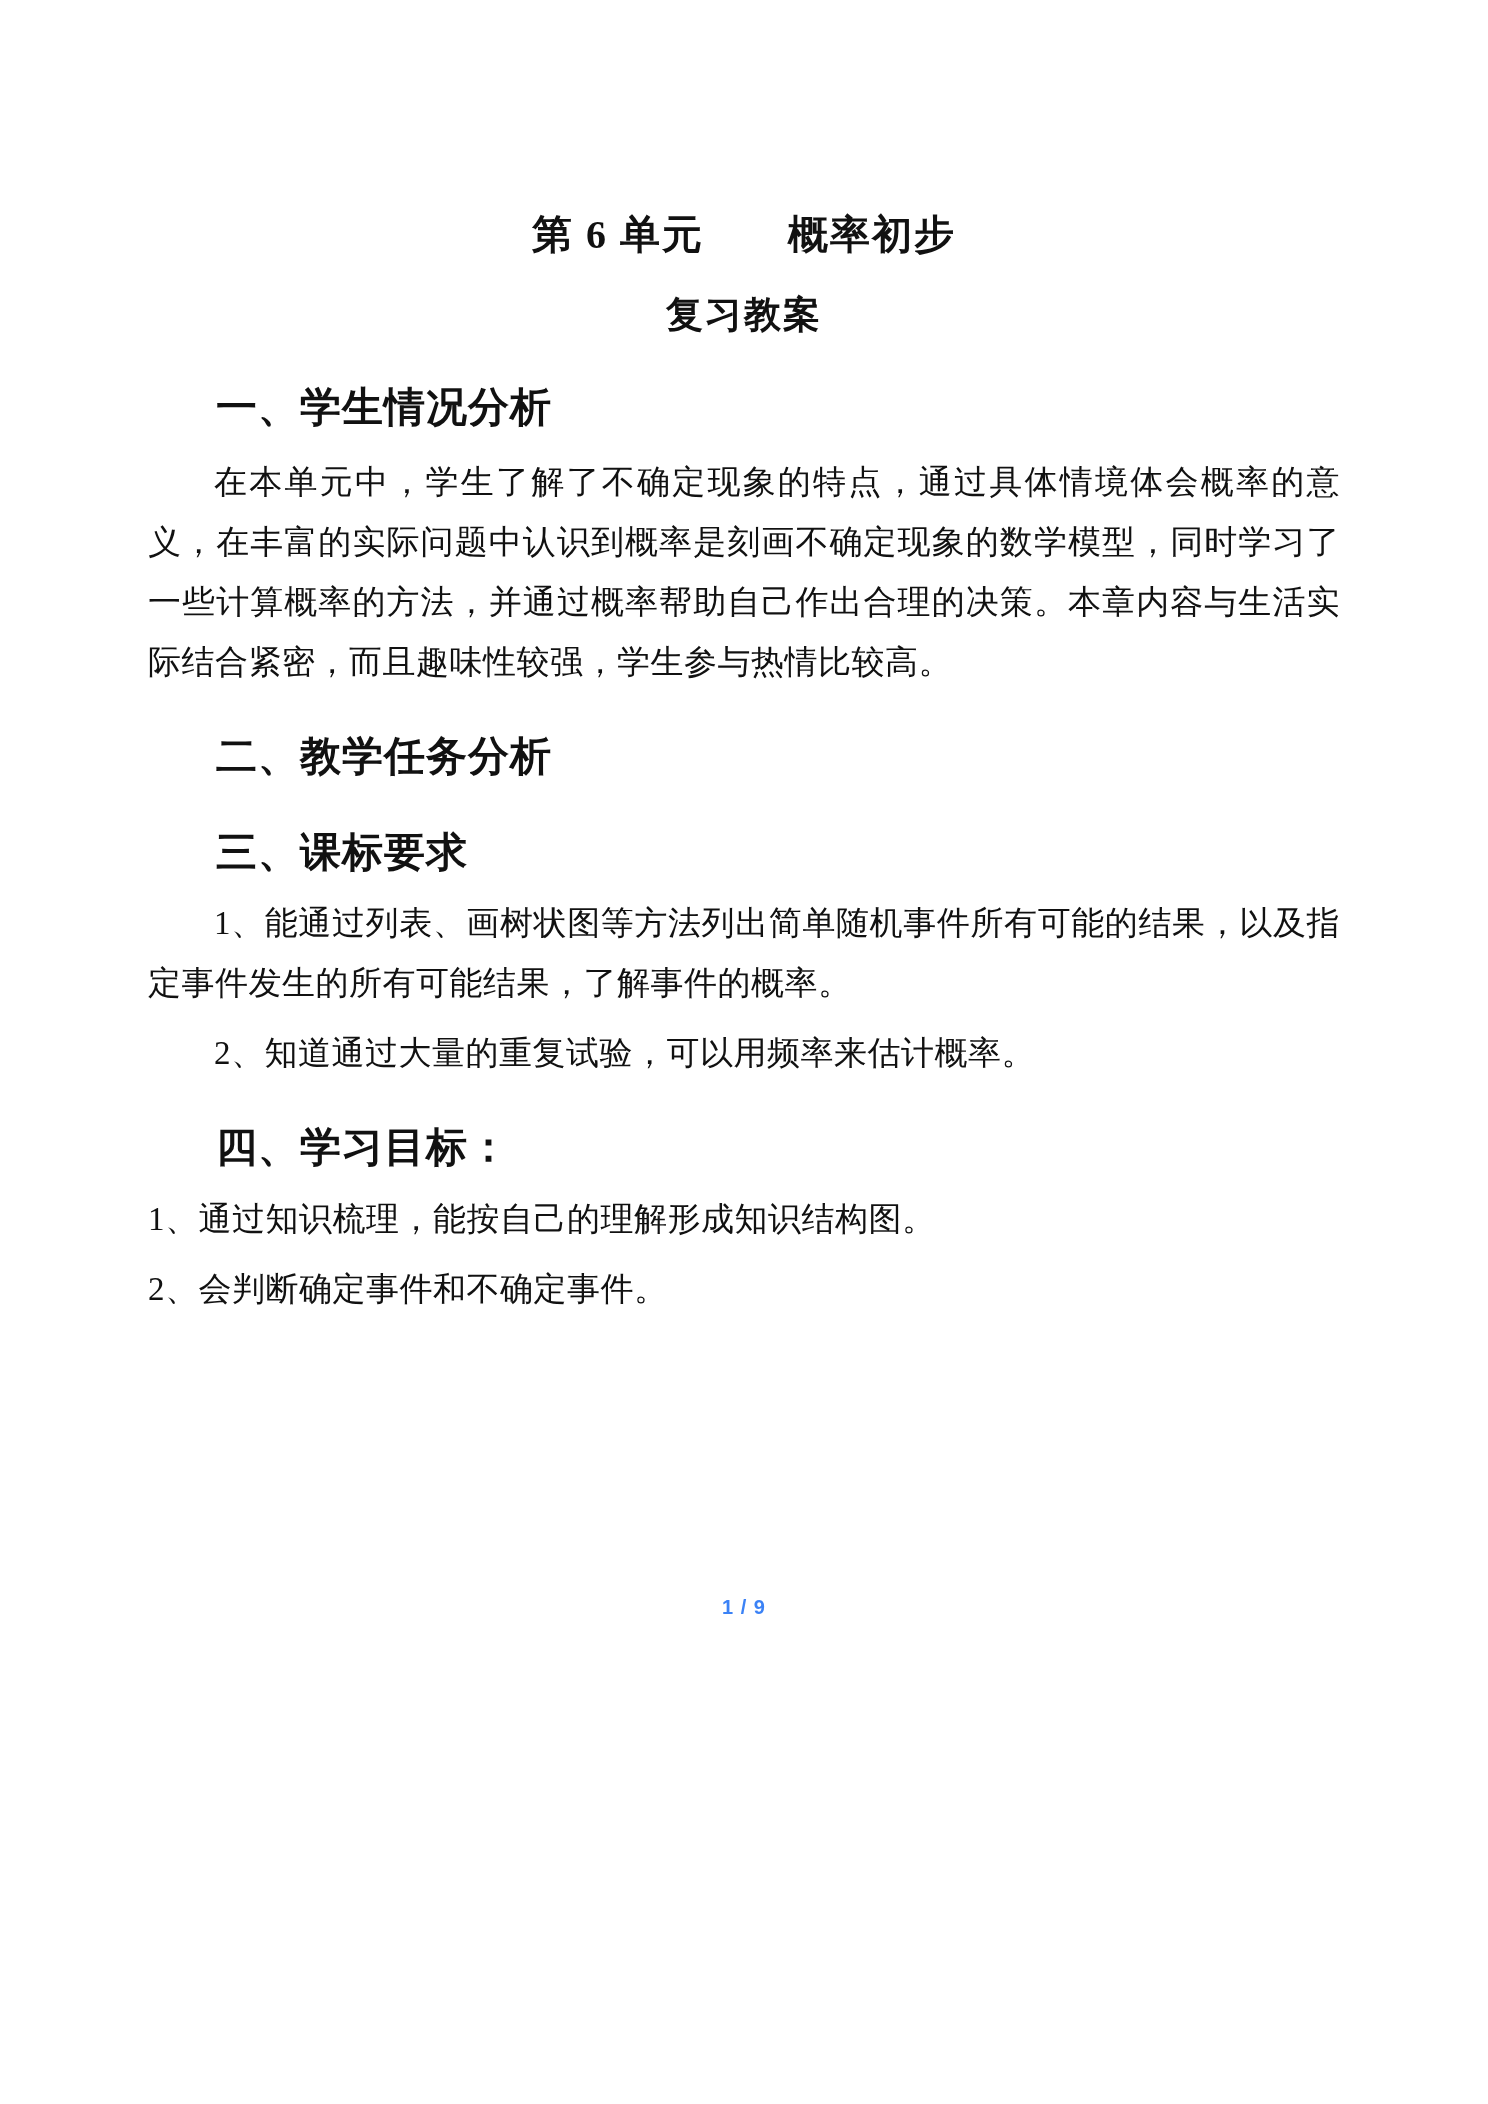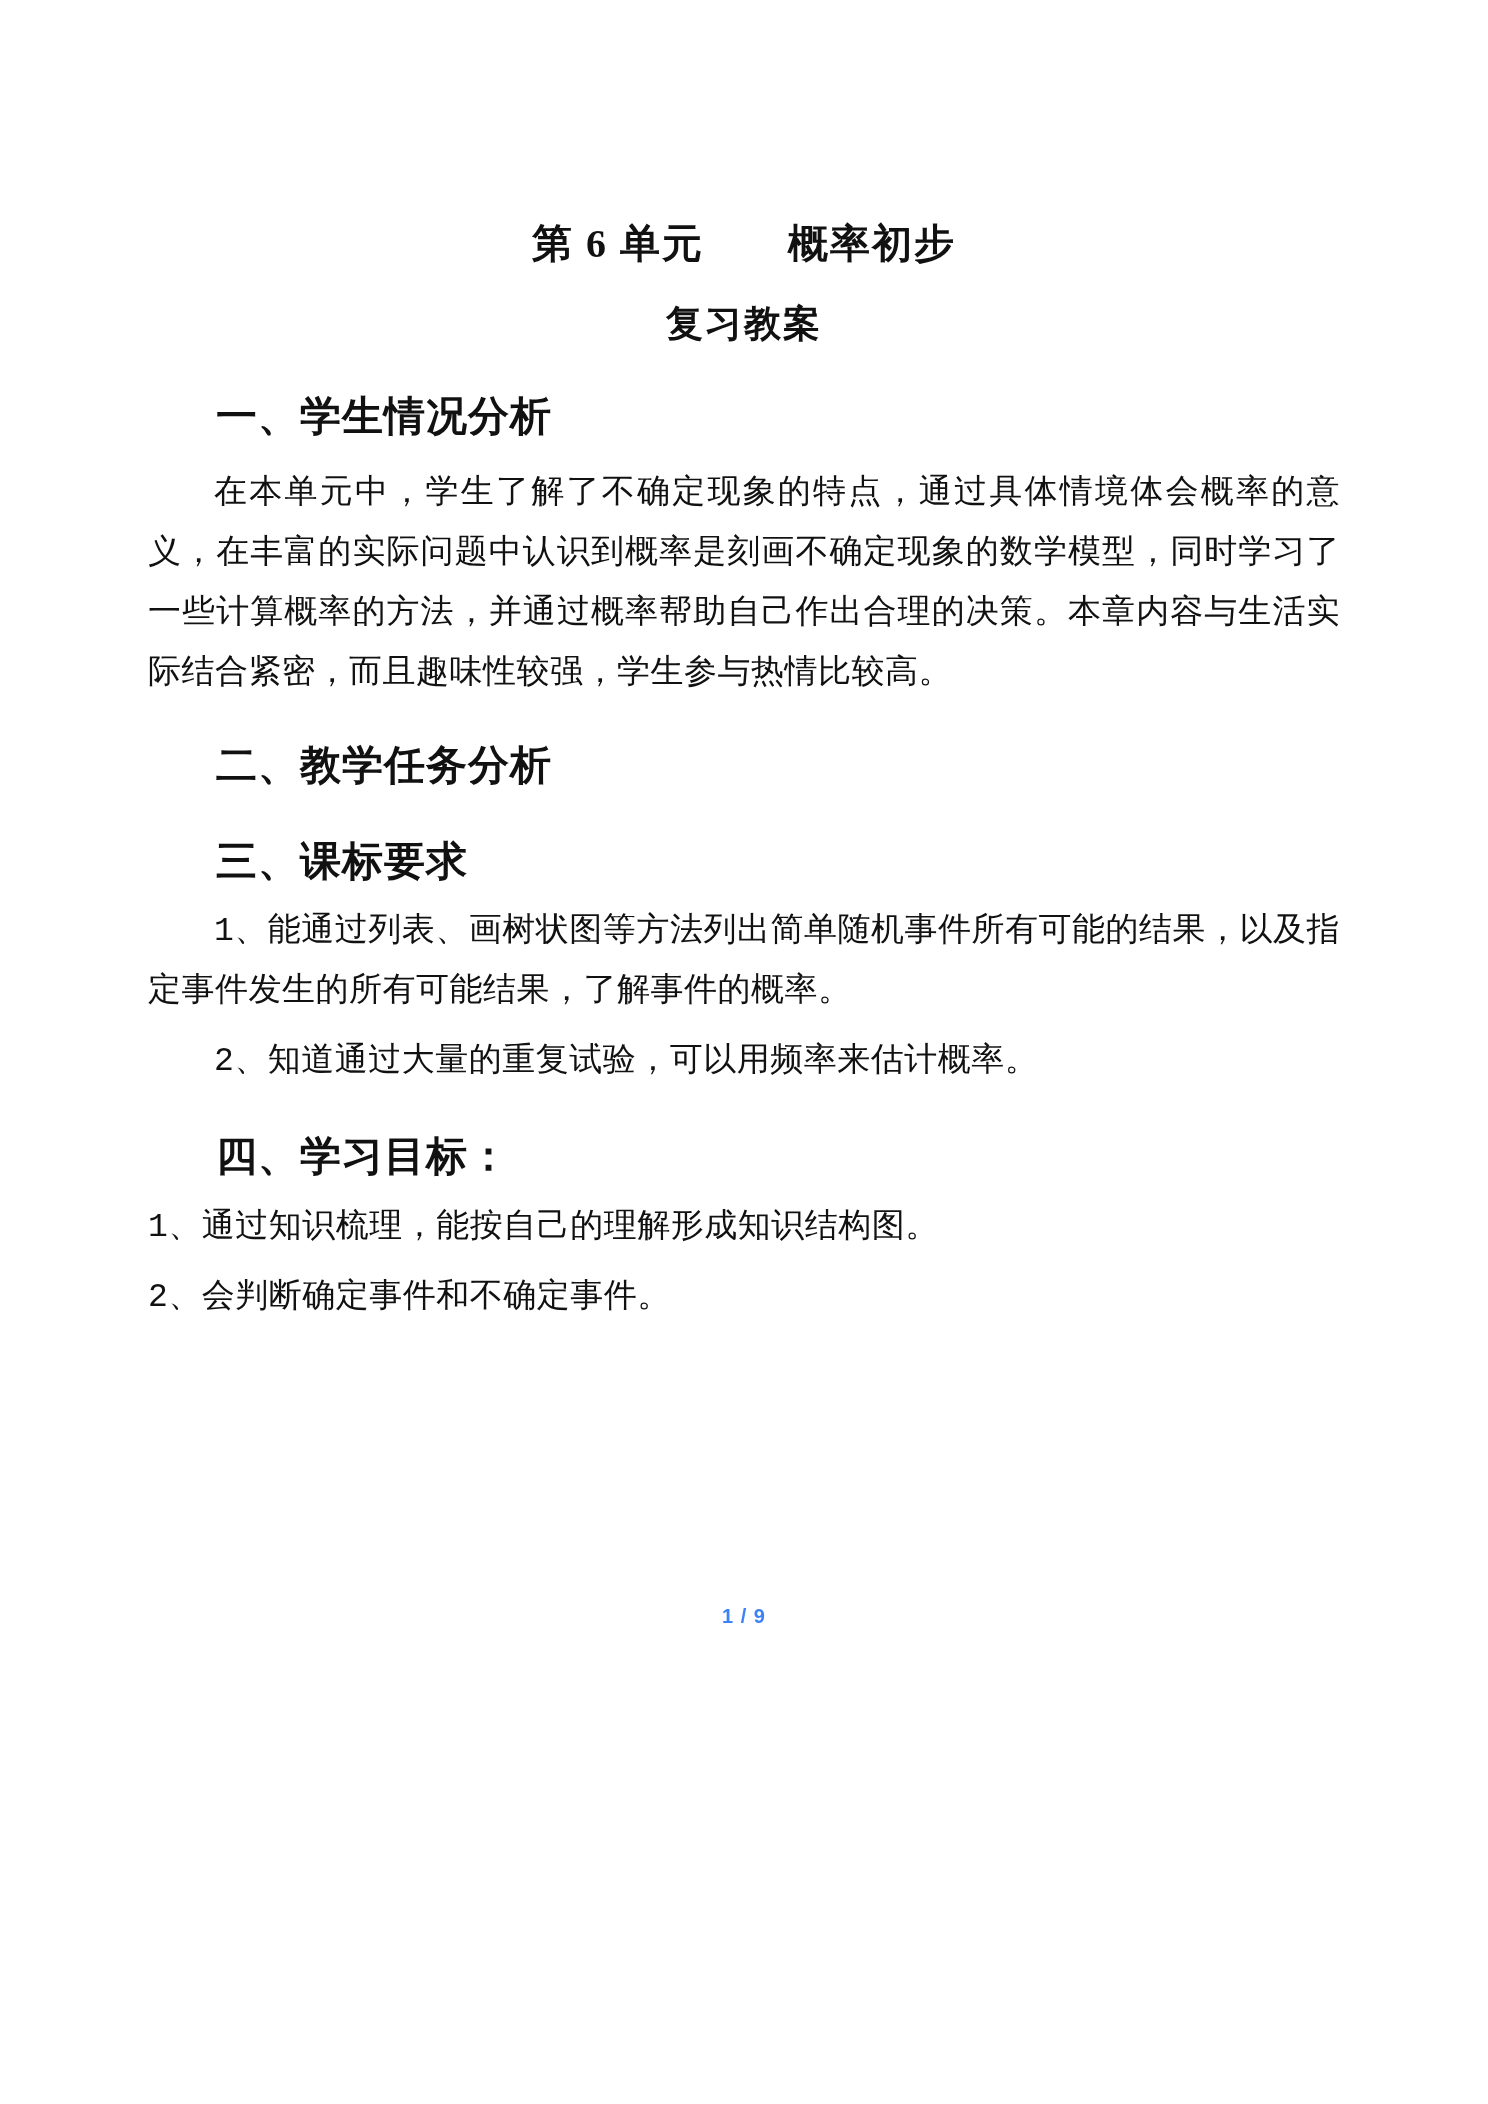--- a/index.html
+++ b/index.html
@@ -5,21 +5,21 @@
   html, body {
     margin: 0;
     padding: 0;
     background: #ffffff;
   }
   .page {
     position: relative;
     width: 1488px;
     height: 1704px;
     background: #ffffff;
-    margin: 12px auto;
+    margin: 3px auto;
     box-sizing: border-box;
     padding: 150px 148px 80px 148px;
     font-family: "Liberation Serif", "DejaVu Serif", serif;
     color: #111111;
     overflow: hidden;
   }
 
   
   .doc-title {
     text-align: center;
@@ -61,21 +61,20 @@
     letter-spacing: 0.5px;
   }
   .list-par {
     font-size: 33px;
     line-height: 1.82;
     text-align: justify;
     text-justify: inter-ideograph;
     margin: 10px 0 0 0;
     text-indent: 66px;
     letter-spacing: 0.5px;
-    font-family: Liberation Mono, monospace;
   }
   .list-par.flush {
     text-indent: 0;
   }
 
   
   .page-footer {
     position: absolute;
     left: 0;
     right: 0;

